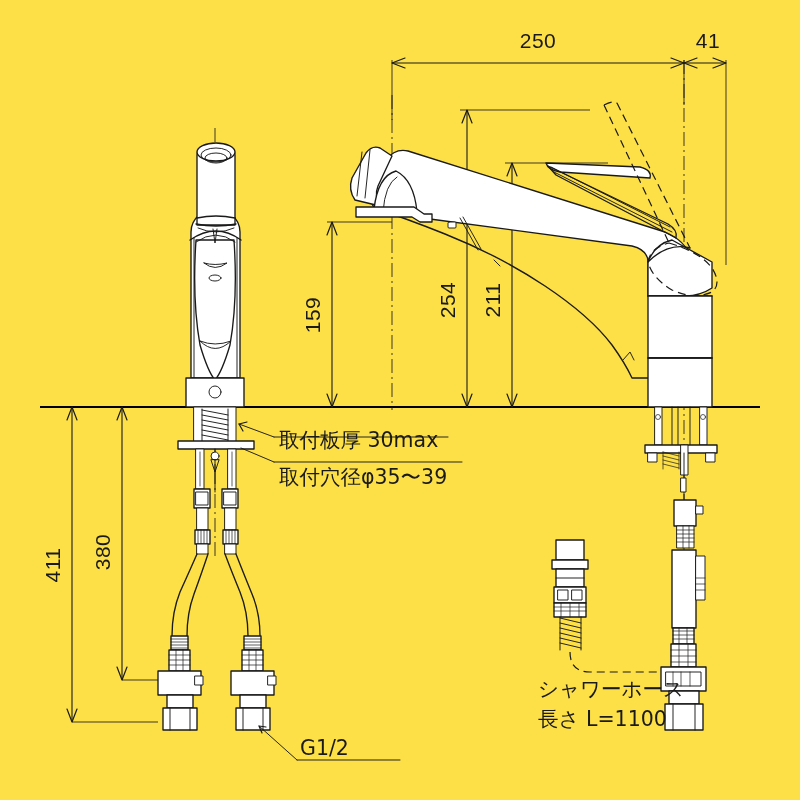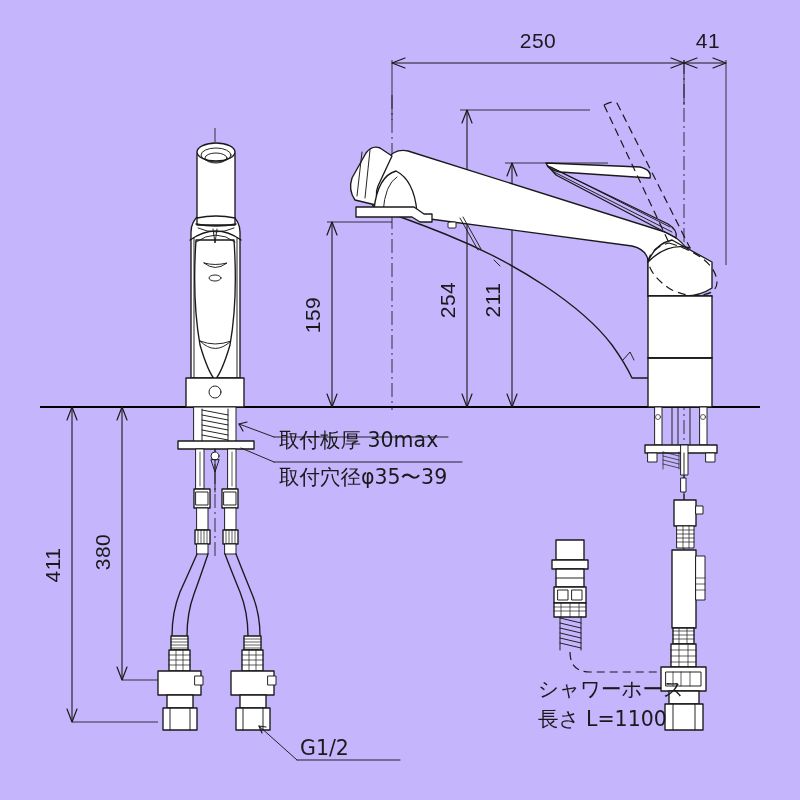--- a/index.html
+++ b/index.html
@@ -2,21 +2,21 @@
 <html><head>
 <meta charset="utf-8">
 <title>Faucet Technical Drawing</title>
 <style>
   html,body{margin:0;padding:0;background:#ffffff;}
   body{
     width:800px;height:800px;overflow:hidden;
     font-family:"Liberation Sans","DejaVu Sans",sans-serif;
     color:#1a1a1a;
   }
-  #sheet{position:relative;width:800px;height:800px;background:#c4b5fd;}
+  #sheet{position:relative;width:800px;height:800px;background:#fde047;}
   svg#drawing{position:absolute;left:0;top:0;width:800px;height:800px;display:block;}
   .ln{stroke:#1a1a1a;fill:none;stroke-width:1.35;stroke-linecap:round;stroke-linejoin:round;}
   .ln-thin{stroke:#1a1a1a;fill:none;stroke-width:0.95;stroke-linecap:round;stroke-linejoin:round;}
   .ln-hair{stroke:#1a1a1a;fill:none;stroke-width:0.7;stroke-linecap:round;stroke-linejoin:round;}
   .ln-heavy{stroke:#000;fill:none;stroke-width:2.0;stroke-linecap:butt;stroke-linejoin:miter;}
   .ln-dim{stroke:#1a1a1a;fill:none;stroke-width:1.1;stroke-linecap:butt;}
   .ln-ext{stroke:#1a1a1a;fill:none;stroke-width:0.85;stroke-linecap:butt;}
   .ln-dash{stroke:#1a1a1a;fill:none;stroke-width:1.2;stroke-dasharray:8 5;stroke-linecap:butt;}
   .ln-center{stroke:#1a1a1a;fill:none;stroke-width:0.85;stroke-dasharray:14 4 2 4;stroke-linecap:butt;}
   .fillw{fill:#ffffff;}

